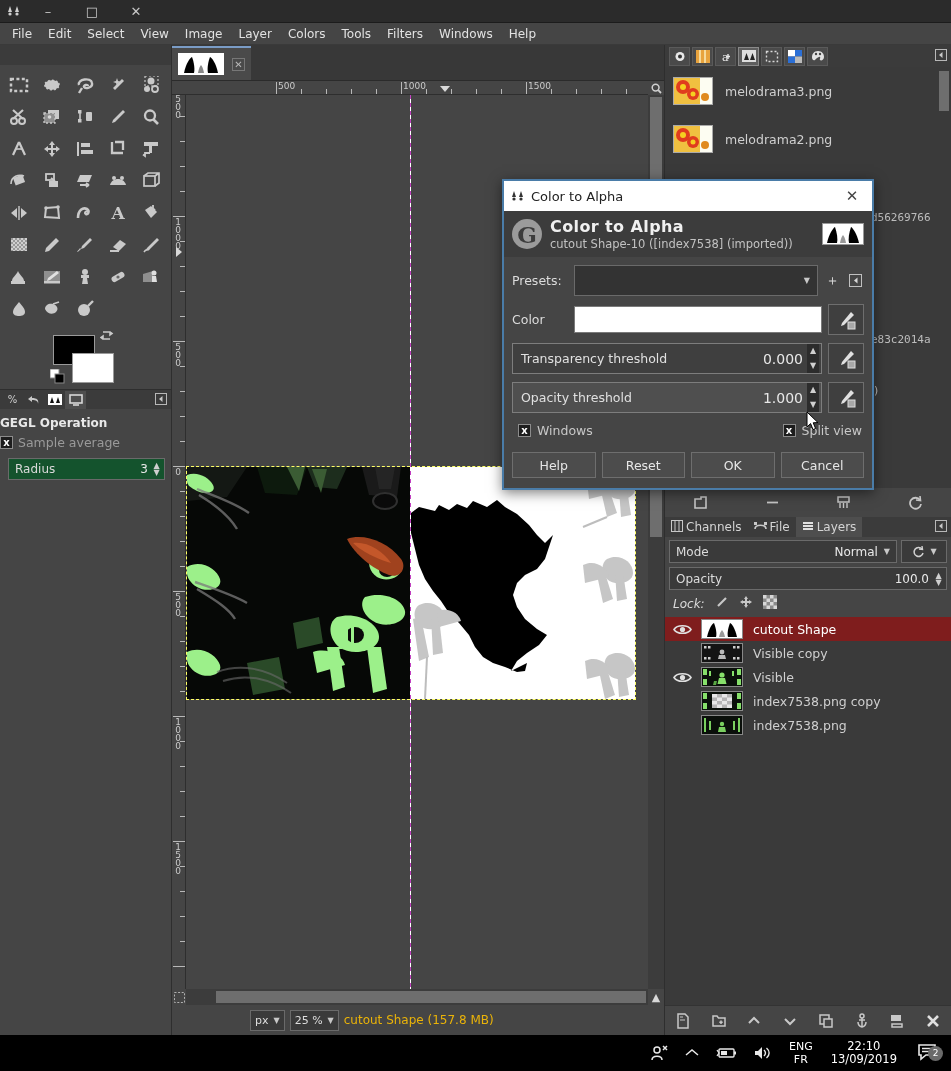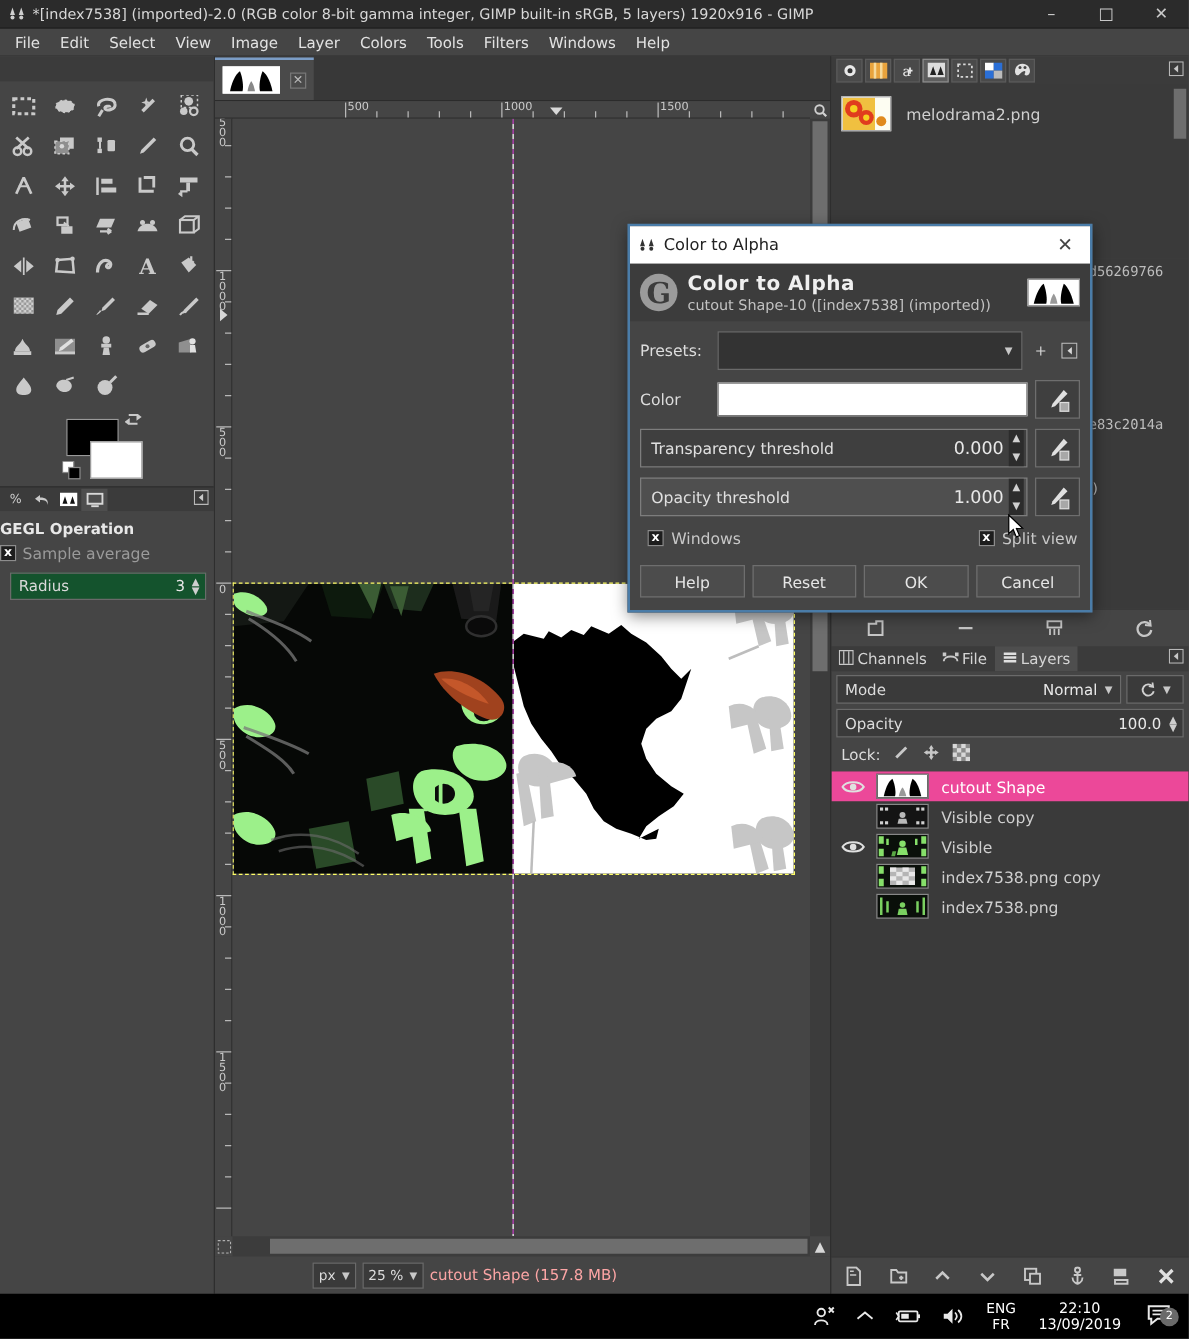--- a/index.html
+++ b/index.html
@@ -91,21 +91,21 @@
   #nav-corner { position:absolute; right:0; bottom:0; width:16px; height:16px; color:#d8d8d8;
                 font-size:11px; display:flex; align-items:center; justify-content:center; }
   #qmask { position:absolute; left:0; bottom:0; width:14px; height:16px;
            display:flex; align-items:center; justify-content:center; }
   #statusbar { height:30px; background:#454545; display:flex; align-items:center;
                padding-left:78px; gap:5px; }
   .combo { background:#3a3a3a; border:1px solid #6a6a6a; height:21px; display:flex;
            align-items:center; padding:0 4px; gap:5px; color:#ddd; }
   .combo .cv { font-size:11px; }
   .caret { font-size:8px; color:#c8c8c8; }
-  #statustext { font-size:12px; color:#fca5a5; }
+  #statustext { font-size:12px; color:#eab308; }
   
   #rightdock { width:286px; background:#454545; display:flex; flex-direction:column; }
   #img-tabrow { height:22px; background:#3b3b3b; display:flex; align-items:center;
                 padding-left:4px; gap:2px; }
   .itab { width:21px; height:19px; display:flex; align-items:center; justify-content:center;
           border:1px solid #5a5a5a; background:#4a4a4a; }
   .itab.active { background:#5e5e5e; border-color:#8a8a8a; }
   #img-menu { margin-left:auto; margin-right:4px; color:#c8c8c8; font-size:9px; }
   #imglist { height:140px; background:#3a3a3a; position:relative; overflow:hidden; }
   .imgrow { display:flex; align-items:center; gap:12px; padding:10px 8px; }
@@ -126,24 +126,24 @@
              display:flex; align-items:center; padding:0 6px; }
   #modebox .ml { flex:1; color:#dcdcdc; }
   #modebox .mv { color:#e8e8e8; margin-right:6px; }
   #modeextra { background:#3a3a3a; border:1px solid #6a6a6a; height:23px; width:46px;
                display:flex; align-items:center; justify-content:center; gap:4px; color:#d0d0d0; }
   #opacityrow { margin:1px 4px 0 4px; background:#3a3a3a; border:1px solid #6a6a6a;
                 height:23px; display:flex; align-items:center; padding:0 2px 0 6px; }
   #opacityrow .ol { flex:1; color:#dcdcdc; }
   #opacityrow .ov { color:#e8e8e8; margin-right:4px; }
   #lockrow { display:flex; align-items:center; gap:10px; padding:5px 8px; }
-  #lockrow .lk { color:#dcdcdc; font-size:12px; }
+  #lockrow .lk { color:#dcdcdc; font-size:12px;font-style:italic; }
   #layerlist { flex:1; background:#3a3a3a; overflow:hidden; }
   .layer { height:24px; display:flex; align-items:center; gap:0; }
-  .layer.sel { background:#ec4899; }
+  .layer.sel { background:#7f1d1d; }
   .layer .eye { width:34px; display:flex; align-items:center; justify-content:center; }
   .layer .lth { width:42px; height:20px; border:1px solid #888; flex:none; position:relative;
                 overflow:hidden; background:#222; margin-left:2px; }
   .layer .lname { margin-left:10px; font-size:12.5px; color:#cfcfcf; }
   .layer.sel .lname { color:#ffffff; }
   #layer-toolrow { height:30px; background:#454545; display:flex; align-items:center;
                    justify-content:space-around; border-top:1px solid #333; }
   
   #taskbar { position:absolute; left:0; right:0; bottom:0; height:36px; background:#000;
              display:flex; align-items:center; justify-content:flex-end; padding-right:4px; }
@@ -207,21 +207,20 @@
 <body>
 
 <div id="titlebar">
   <span class="tb-icon">
     <svg width="15" height="13" viewBox="0 0 15 13">
         <path fill="#cfcfcf" d="M2 9 L4 3 L6 9 Z M9 9 L11 3 L13 9 Z"></path>
         <circle cx="4" cy="11" r="1.6" fill="#cfcfcf"></circle>
         <circle cx="11" cy="11" r="1.6" fill="#cfcfcf"></circle>
       </svg>
   </span>
-  <span class="tb-text">*[index7538] (imported)-2.0 (RGB color 8-bit gamma integer, GIMP built-in sRGB, 5 layers) 1920x916 - GIMP</span>
   <div class="win-btns">
     <div class="win-btn">–</div>
     <div class="win-btn">□</div>
     <div class="win-btn close">✕</div>
   </div>
 </div>
 
 <div id="menubar">
   <span class="mi">File</span>
   <span class="mi">Edit</span>
@@ -825,20 +824,34 @@
           <svg width="38" height="26" viewBox="0 0 38 26">
               <rect width="38" height="26" fill="#fdfdf2"></rect>
               <rect width="26" height="26" fill="#f0c040"></rect>
               <circle cx="9" cy="9" r="7" fill="#e03c1e"></circle>
               <circle cx="9" cy="9" r="3" fill="#f5d020"></circle>
               <circle cx="19" cy="16" r="6" fill="#e03c1e"></circle>
               <circle cx="19" cy="16" r="2.5" fill="#f5d020"></circle>
               <circle cx="31" cy="19" r="4" fill="#e08a1e"></circle>
             </svg>
         </div>
+        <span class="nm">melodrama3.png</span>
+      </div>
+      <div class="imgrow">
+        <div class="th">
+          <svg width="38" height="26" viewBox="0 0 38 26">
+              <rect width="38" height="26" fill="#fdfdf2"></rect>
+              <rect width="26" height="26" fill="#f0c040"></rect>
+              <circle cx="9" cy="9" r="7" fill="#e03c1e"></circle>
+              <circle cx="9" cy="9" r="3" fill="#f5d020"></circle>
+              <circle cx="19" cy="16" r="6" fill="#e03c1e"></circle>
+              <circle cx="19" cy="16" r="2.5" fill="#f5d020"></circle>
+              <circle cx="31" cy="19" r="4" fill="#e08a1e"></circle>
+            </svg>
+        </div>
         <span class="nm">melodrama2.png</span>
       </div>
       <div id="imgscroll"></div>
     </div>
 
     <div style="position:relative;height:280px;background:#3a3a3a;overflow:hidden">
       <span class="hidden-text" style="left:206px; top:4px;">d56269766</span>
       <span class="hidden-text" style="left:206px; top:126px;">e83c2014a</span>
       <span class="hidden-text" style="left:208px; top:177px;">)</span>
     </div>

